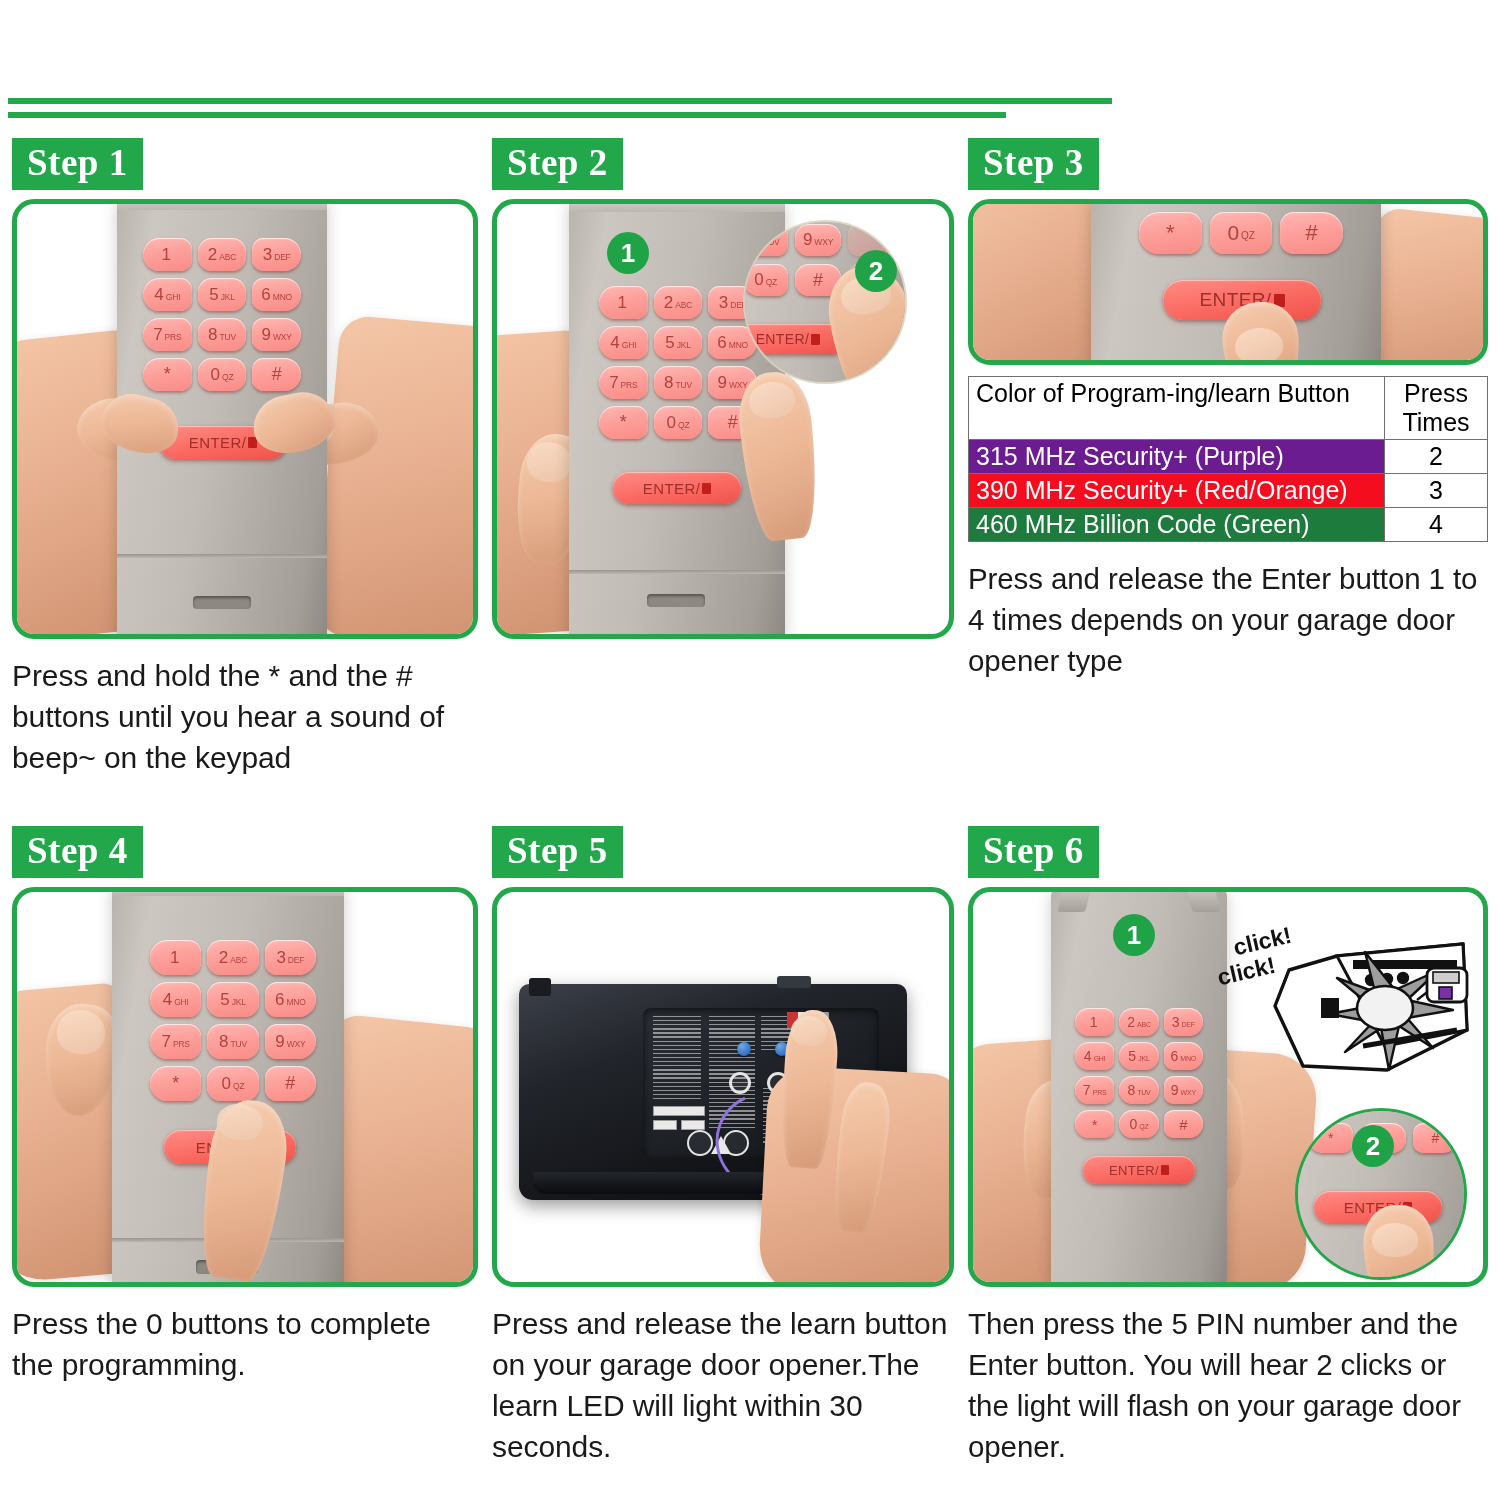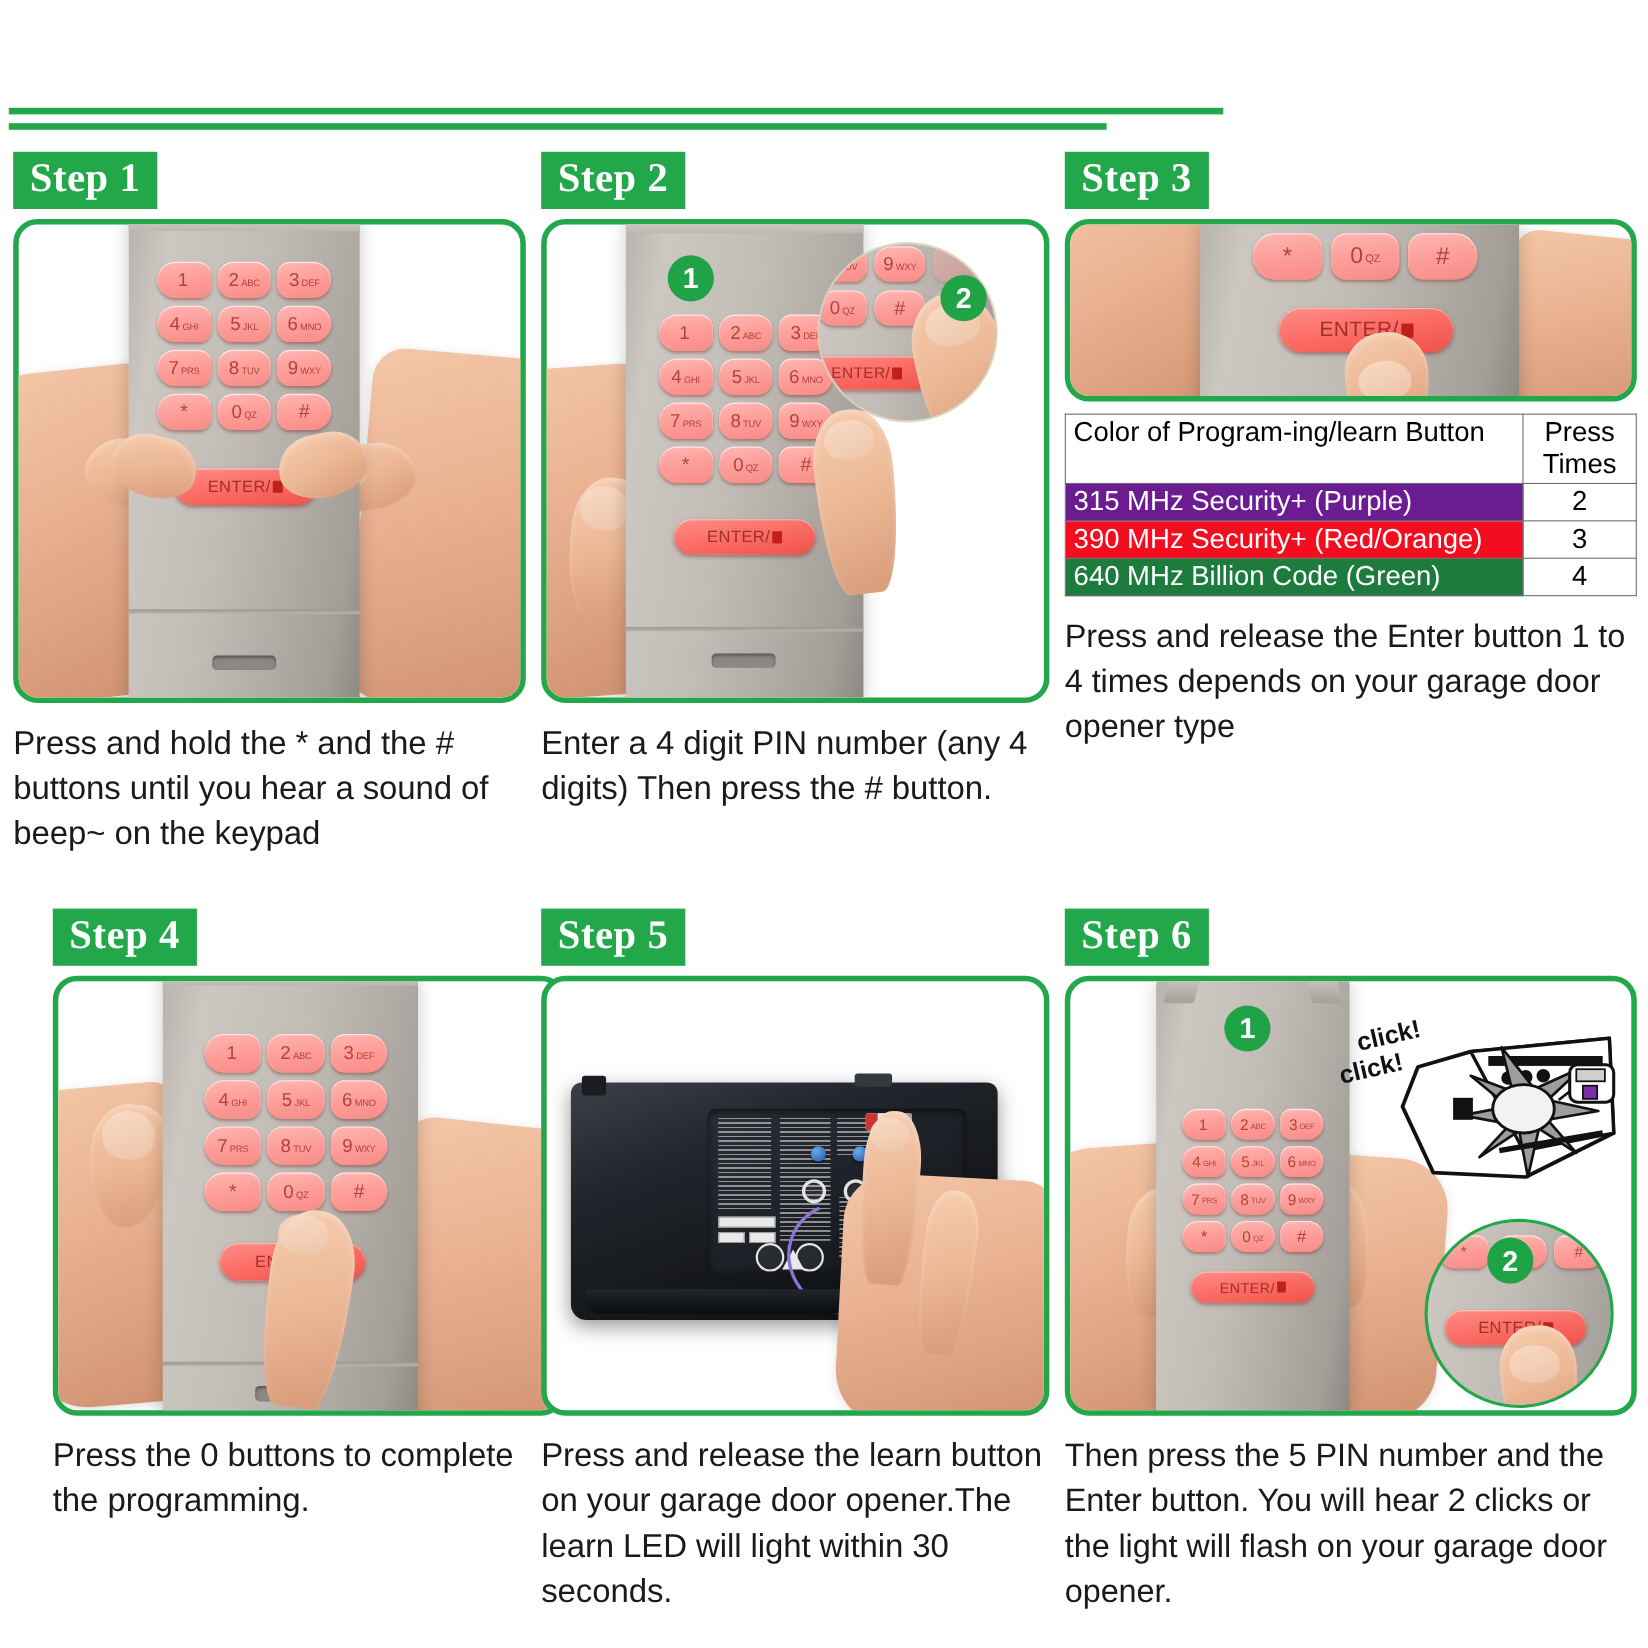--- a/index.html
+++ b/index.html
@@ -435,21 +435,21 @@
             </div>
           </div>
 
           <div class="finger" style="left:84px; top:192px; width:78px; height:56px; transform:rotate(14deg); z-index:5;"></div>
           <div class="finger" style="left:236px; top:190px; width:82px; height:58px; transform:rotate(-12deg); z-index:5;"></div>
         </div>
 
         <div class="caption">Press and hold the * and the # buttons until you hear a sound of beep~ on the keypad</div>
       </div>
 
-      <div class="cell row-bottom" style="width:466px;margin-left:36px;">
+      <div class="cell row-bottom" style="width:466px;">
         <div class="step-badge">Step 4</div>
 
         <div class="photo-panel panel-b1">
           <div class="hand" style="left:-40px; top:96px; width:160px; height:290px; border-radius:60px 24px 28px 60px; transform:rotate(-5deg);"></div>
           <div class="finger" style="left:28px; top:112px; width:74px; height:112px; border-radius:44% 44% 50% 50% / 38% 38% 62% 62%; transform:rotate(6deg);"></div>
           <div class="nail" style="left:40px; top:118px; width:48px; height:44px; transform:rotate(6deg);"></div>
 
           <div class="hand" style="left:300px; top:130px; width:190px; height:280px; border-radius:30px 56px 56px 30px; transform:rotate(6deg);"></div>
 
           <div class="device" style="left:95px; top:-10px; width:232px; height:420px;">
@@ -621,21 +621,20 @@
                 <span class="enter-glyph"></span>
               </div>
             </div>
             <div class="finger" style="left:88px; top:44px; width:80px; height:140px; border-radius:46% 46% 32% 32%/34% 34% 66% 66%; transform:rotate(-10deg);"></div>
             <div class="nail" style="left:96px; top:54px; width:50px; height:38px; transform:rotate(-10deg);"></div>
           </div>
 
           <div class="badge-num" style="left:358px; top:46px; width:42px; height:42px; font-size:26px;">2</div>
         </div>
 
-        <div class="caption">Enter a 4 digit PIN number (any 4 digits) Then press the # button.</div>
       </div>
 
       <div class="cell row-bottom" style="width:462px;">
         <div class="step-badge">Step 5</div>
 
         <div class="photo-panel panel-b2">
 
           <div class="opener-body" style="left:22px; top:92px; width:388px; height:216px;">
             <div class="opener-inner" style="left:124px; top:24px; width:236px; height:150px;"></div>
 
@@ -730,21 +729,21 @@
           <tbody>
             <tr class="row-purple">
               <td>315 MHz Security+ (Purple)</td>
               <td class="col-times">2</td>
             </tr>
             <tr class="row-red">
               <td>390 MHz Security+ (Red/Orange)</td>
               <td class="col-times">3</td>
             </tr>
             <tr class="row-green">
-              <td>640 MHz Billion Code (Green)</td>
+              <td>460 MHz Billion Code (Green)</td>
               <td class="col-times">4</td>
             </tr>
           </tbody>
         </table>
 
         <div class="caption caption-c3">Press and release the Enter button 1 to 4 times depends on your garage door opener type</div>
       </div>
 
       <div class="cell row-bottom" style="width:520px;">
         <div class="step-badge">Step 6</div>

